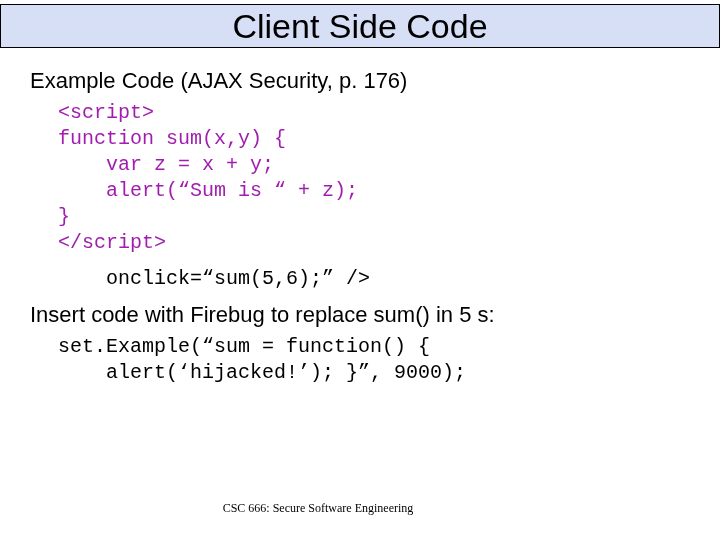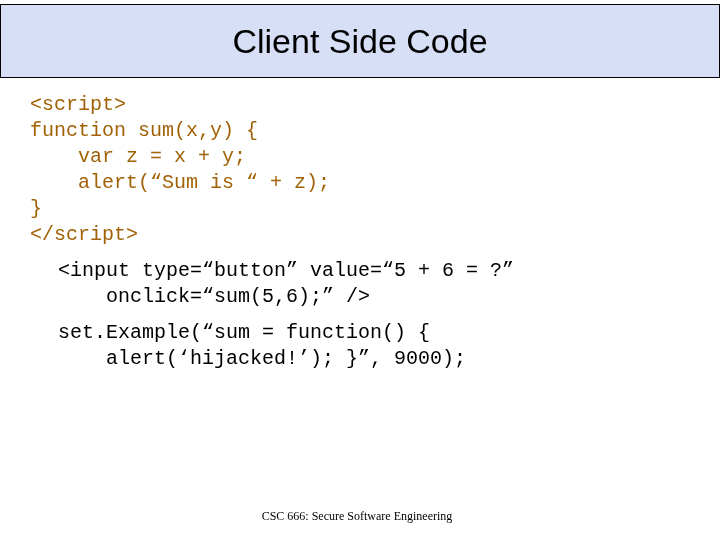--- a/index.html
+++ b/index.html
@@ -7,21 +7,21 @@
     padding: 0;
     width: 720px;
     height: 540px;
     font-family: Arial, Helvetica, sans-serif;
     background: #ffffff;
     overflow: hidden;
     position: relative;
   }
   .title-bar {
     width: 720px;
-    height: 74px;
+    height: 44px;
     background: #d6dff5;
     border: 1px solid #000;
     box-sizing: border-box;
     display: flex;
     align-items: center;
     justify-content: center;
     margin-top: 4px;
   }
   .title-text {
     font-size: 34px;
@@ -31,68 +31,69 @@
     padding: 14px 30px 0 30px;
   }
   .heading {
     font-size: 22px;
     color: #000;
     margin: 6px 0 6px 0;
   }
   .code-block {
     font-family: "Courier New", Courier, monospace;
     font-size: 20px;
-    color: #a16207;
+    color: #a21caf;
     white-space: pre;
     line-height: 1.3;
+    margin-left: 28px;
     margin-bottom: 10px;
   }
   .code-block-wrap {
     font-family: "Courier New", Courier, monospace;
     font-size: 20px;
     color: #000;
     line-height: 1.3;
     margin-left: 28px;
     margin-bottom: 10px;
   }
   .code-line { white-space: pre; }
   .code-wrap { white-space: pre; padding-left: 28px; text-indent: -4px; }
   .footer {
     position: absolute;
-    bottom: 16px;
+    bottom: 24px;
     width: 636px;
     text-align: center;
     font-size: 12px;
     font-family: "Times New Roman", Times, serif;
     color: #000;
-    margin-left: 39px;
   }
 </style>
 </head>
 <body>
 
 <div class="title-bar">
   <span class="title-text">Client Side Code</span>
 </div>
 
 <div class="body-area">
 
+  <div class="heading">Example Code (AJAX Security, p. 176)</div>
 
   <div class="code-block">&lt;script&gt;
 function sum(x,y) {
     var z = x + y;
     alert(“Sum is “ + z);
 }
 &lt;/script&gt;</div>
 
   <div class="code-block-wrap">
-    <div class="code-line">&lt;input type=“button” value=“5 + 6 = ?”</div>
     <div class="code-wrap">  onclick=“sum(5,6);” /&gt;</div>
   </div>
 
+  <div class="heading">Insert code with Firebug to replace sum() in 5 s:</div>
 
   <div class="code-block-wrap">
     <div class="code-line">set.Example(“sum = function() {</div>
     <div class="code-wrap">  alert(‘hijacked!’); }”, 9000);</div>
   </div>
 
 </div>
 
 <div class="footer">CSC 666: Secure Software Engineering</div>
 

